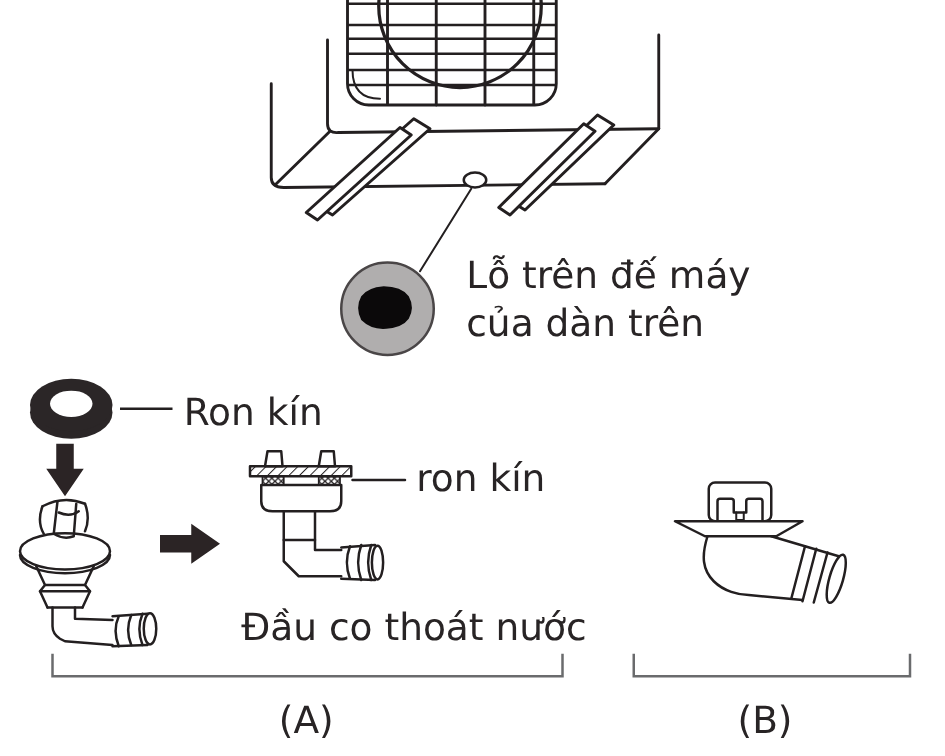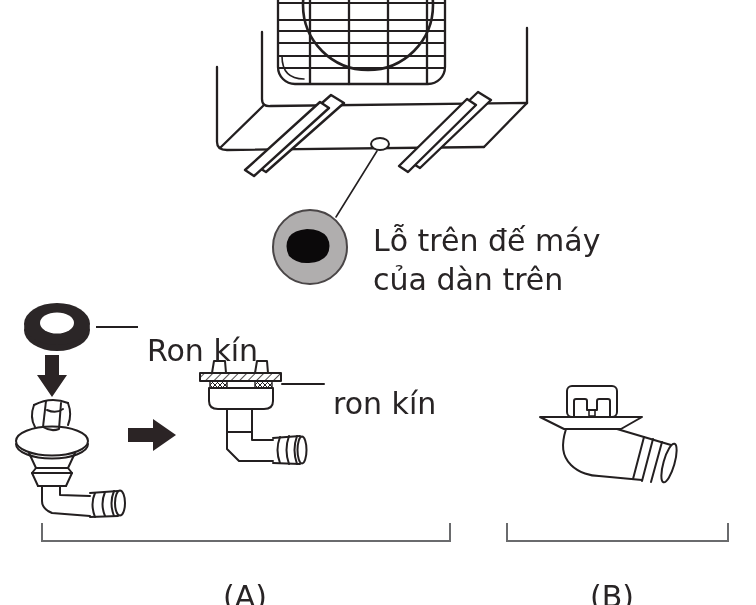--- a/index.html
+++ b/index.html
@@ -1,20 +1,20 @@
 <!DOCTYPE html>
 <html><head>
 <meta charset="utf-8">
 <style>
   html,body{margin:0;padding:0;background:#ffffff;}
   body{width:756px;height:605px;position:relative;overflow:hidden;
        font-family:"DejaVu Sans","Liberation Sans",sans-serif;color:#282425;}
   .stage{position:absolute;left:0;top:0;width:756px;height:605px;}
   svg.art{position:absolute;left:0;top:0;}
-  .lbl{position:absolute;white-space:nowrap;color:#282425;margin-top:20px;}
+  .lbl{position:absolute;white-space:nowrap;color:#282425;}
   .lbl-hole{left:373px;top:201px;font-size:30px;line-height:39px;}
   .lbl-gasket{left:147px;top:313px;font-size:30px;}
   .lbl-gasket2{left:333px;top:366px;font-size:30px;}
   .lbl-elbow{left:193px;top:485px;font-size:30px;}
   .lbl-a{left:195px;top:559px;width:100px;text-align:center;font-size:30px;}
   .lbl-b{left:562px;top:559px;width:100px;text-align:center;font-size:30px;}
 </style>
 </head>
 <body>
 
@@ -140,16 +140,17 @@
     <path fill="none" stroke="#6a6b6d" stroke-width="2" d="M42,523 L42,541 L450,541 L450,523"></path>
     <path fill="none" stroke="#6a6b6d" stroke-width="2" d="M507,523 L507,541 L728,541 L728,523"></path>
   </svg>
 
   <div class="lbl lbl-hole">
     <div>Lỗ trên đế máy</div>
     <div>của dàn trên</div>
   </div>
   <div class="lbl lbl-gasket">Ron kín</div>
   <div class="lbl lbl-gasket2">ron kín</div>
+  <div class="lbl lbl-elbow">Đầu co thoát nước</div>
   <div class="lbl lbl-a">(A)</div>
   <div class="lbl lbl-b">(B)</div>
 
 </div>
 
 </body></html>

